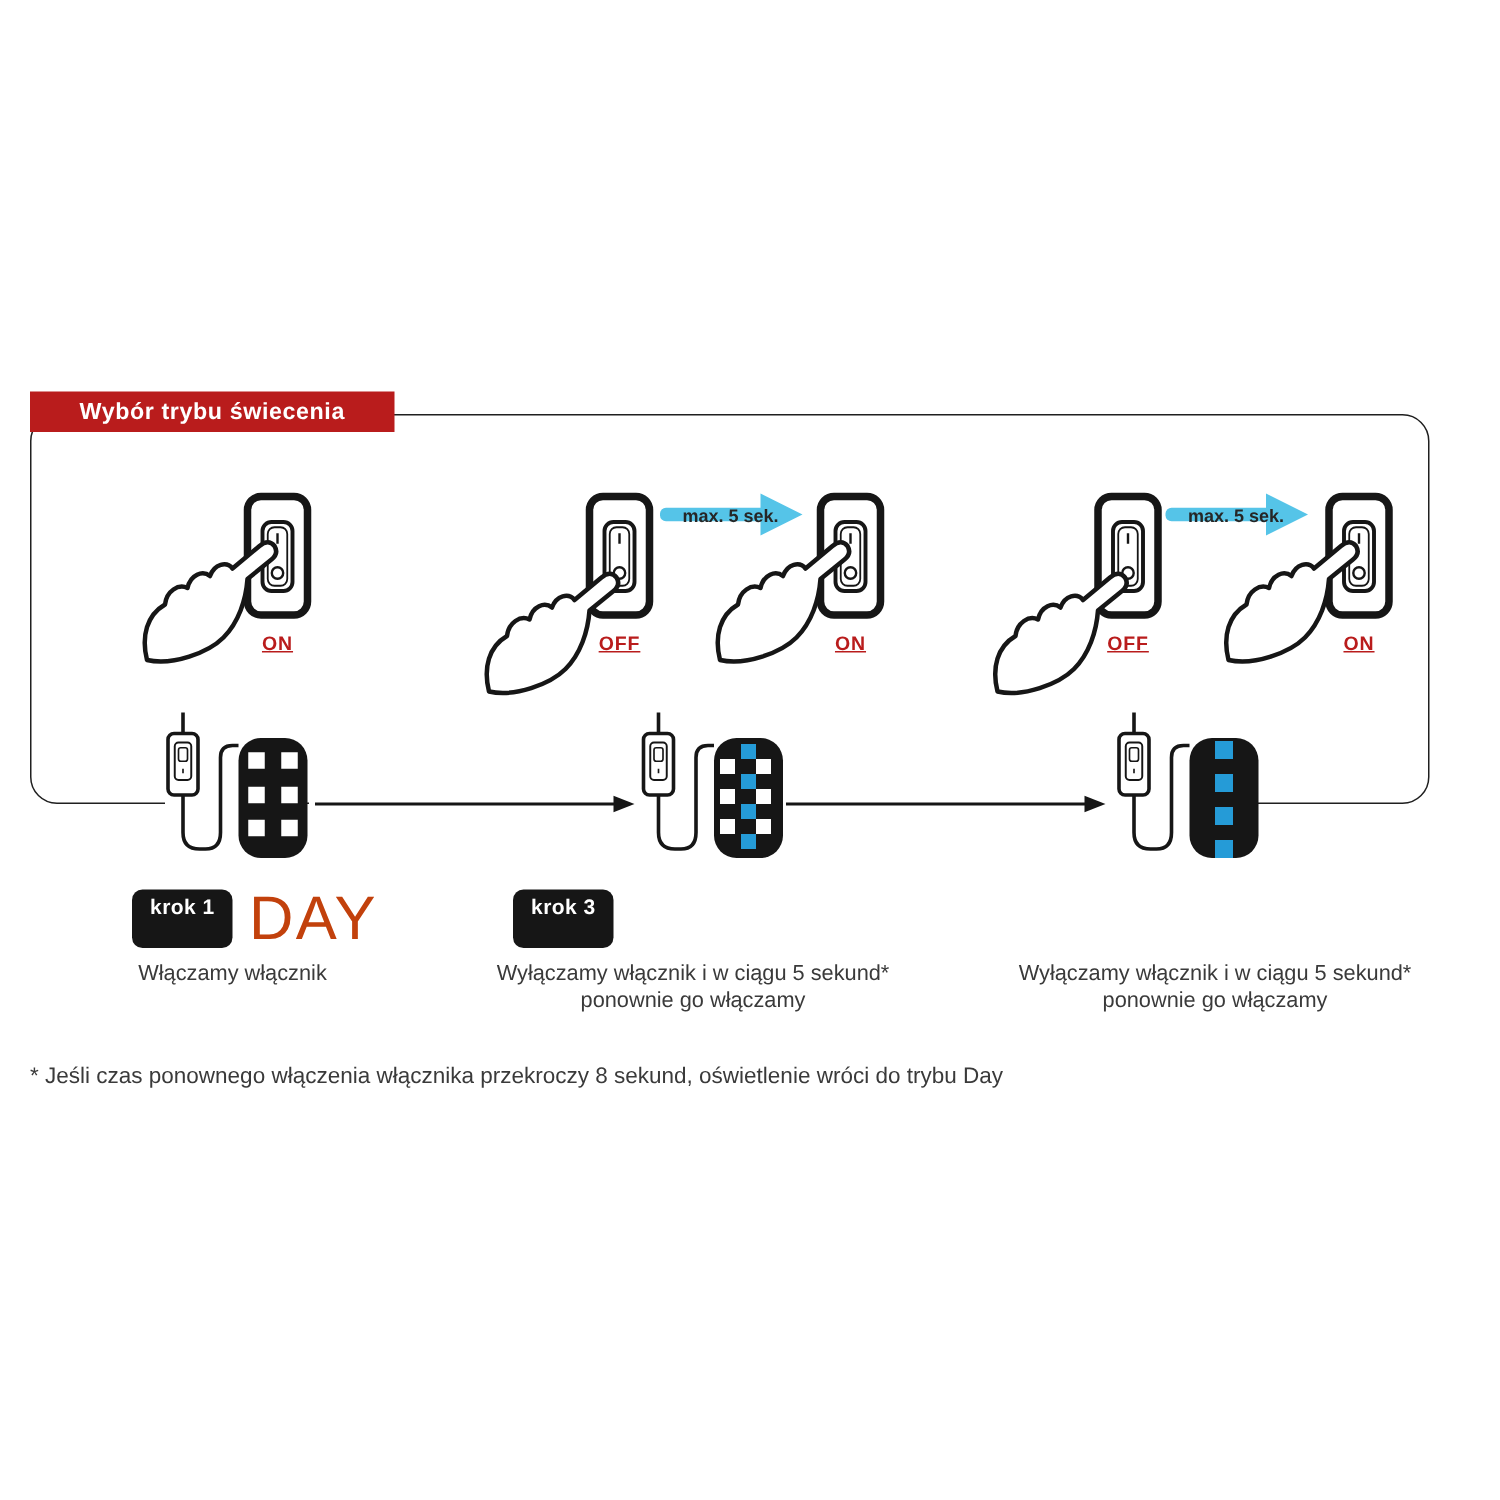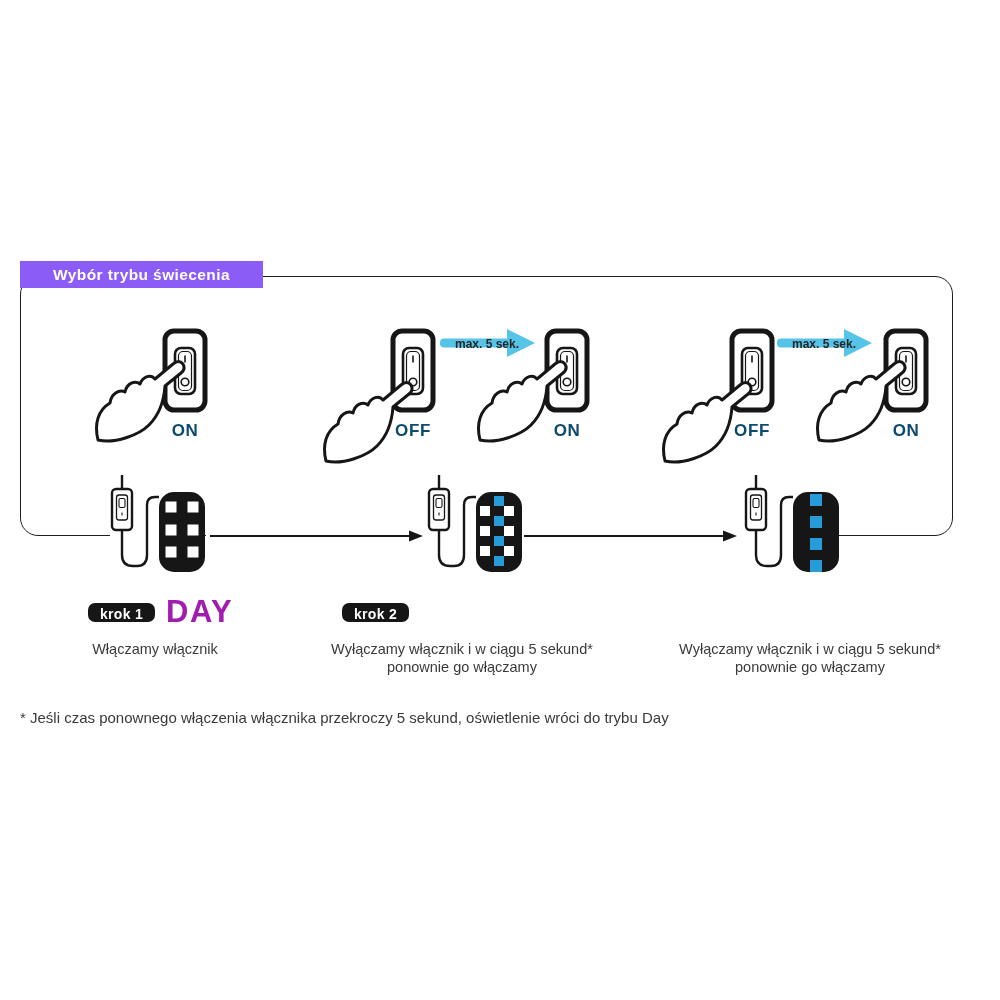--- a/index.html
+++ b/index.html
@@ -5,33 +5,33 @@
   html,body { margin:0; padding:0; background:#fff; }
   .canvas { position:relative; width:1000px; height:1000px; background:#fff;
             font-family:"Liberation Sans", sans-serif; overflow:hidden; }
   .abs { position:absolute; }
   svg.abs { overflow:visible; display:block; }
 
   .panel-border { left:20px; top:276px; width:931px; height:258px;
                   border:1.6px solid #1f1f1f; border-radius:18px; }
   .patch { background:#fff; height:14px; top:528px; }
 
-  .title-box { left:20px; top:261px; width:243px; height:27px; background:#8b5cf6;
+  .title-box { left:20px; top:261px; width:243px; height:27px; background:#b91c1c;
                color:#fff; display:flex; align-items:center; justify-content:center;
                font-size:15.5px; font-weight:bold; letter-spacing:.4px; }
 
-  .switch-label { font-size:17px; font-weight:800; letter-spacing:.6px; color:#0c4a6e;
-                  top:421px; transform:translateX(-50%); white-space:nowrap; }
+  .switch-label { font-size:13px; font-weight:800; letter-spacing:.6px; color:#b91c1c;
+                  top:421px; transform:translateX(-50%); white-space:nowrap;text-decoration:underline; }
   .timer-label  { font-size:12px; font-weight:600; color:#262626; top:313px;
                   transform:translateX(-50%); white-space:nowrap;margin-top:24px; }
 
   .step-row { display:flex; align-items:center; gap:11px; top:595px; height:34px; }
   .badge { background:#161616; color:#fff; font-size:14px; font-weight:bold;
-           padding:3px 12px 0; border-radius:7px; letter-spacing:.3px; white-space:nowrap; }
-  .mode-title { font-size:31px; font-weight:700; color:#a21caf; letter-spacing:1.5px;
+           padding:3px 12px 20px; border-radius:7px; letter-spacing:.3px; white-space:nowrap; }
+  .mode-title { font-size:41px; font-weight:400; color:#c2410c; letter-spacing:1.5px;
                 white-space:nowrap; }
 
   .desc { top:641px; transform:translateX(-50%); text-align:center; font-size:14.5px;
           color:#3a3a3a; line-height:17.5px; width:380px; }
   .desc span { display:block; }
   .footnote { left:20px; top:709px; font-size:15px; color:#3a3a3a; }
 </style>
 </head>
 <body>
 
@@ -168,30 +168,30 @@
     </svg>
   <svg class="abs" style="left:729px;top:465px" width="115" height="112" viewBox="0 0 115 112">
       <use href="#led-night"></use>
     </svg>
 
   <div class="abs step-row" style="left:88px">
     <span class="badge">krok 1</span>
     <span class="mode-title">DAY</span>
   </div>
   <div class="abs step-row" style="left:342px">
-    <span class="badge">krok 2</span>
+    <span class="badge">krok 3</span>
   </div>
 
   <div class="abs desc" style="left:155px">
     <span>Włączamy włącznik</span>
   </div>
   <div class="abs desc" style="left:462px">
     <span>Wyłączamy włącznik i w ciągu 5 sekund*</span>
     <span>ponownie go włączamy</span>
   </div>
   <div class="abs desc" style="left:810px">
     <span>Wyłączamy włącznik i w ciągu 5 sekund*</span>
     <span>ponownie go włączamy</span>
   </div>
 
-  <div class="abs footnote">* Jeśli czas ponownego włączenia włącznika przekroczy 5 sekund, oświetlenie wróci do trybu Day</div>
+  <div class="abs footnote">* Jeśli czas ponownego włączenia włącznika przekroczy 8 sekund, oświetlenie wróci do trybu Day</div>
 
 </div>
 
 </body></html>

